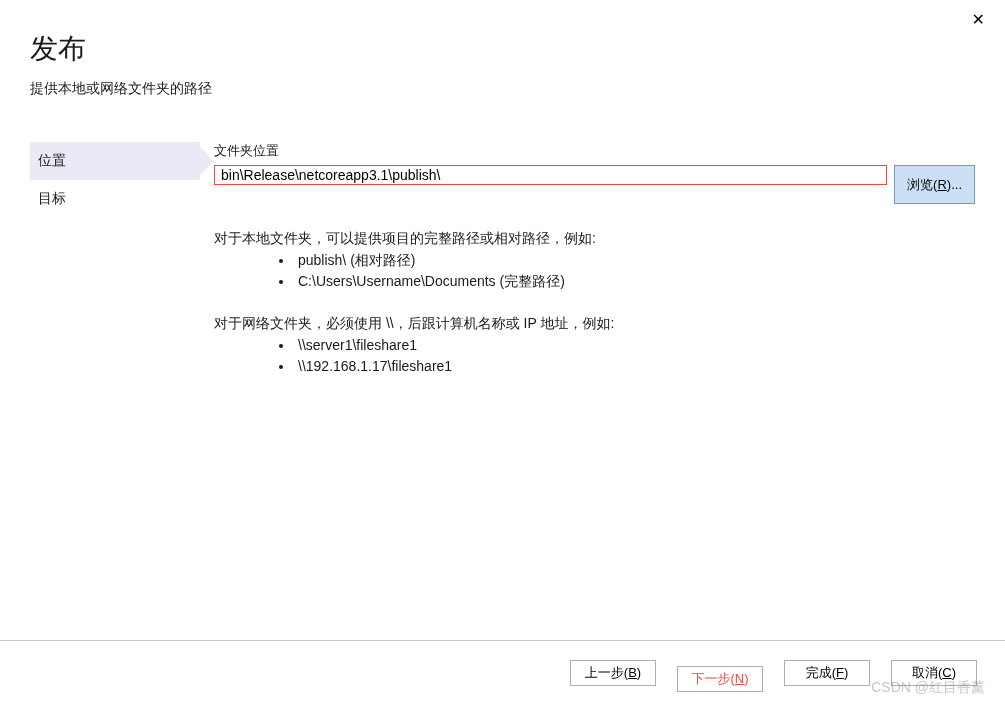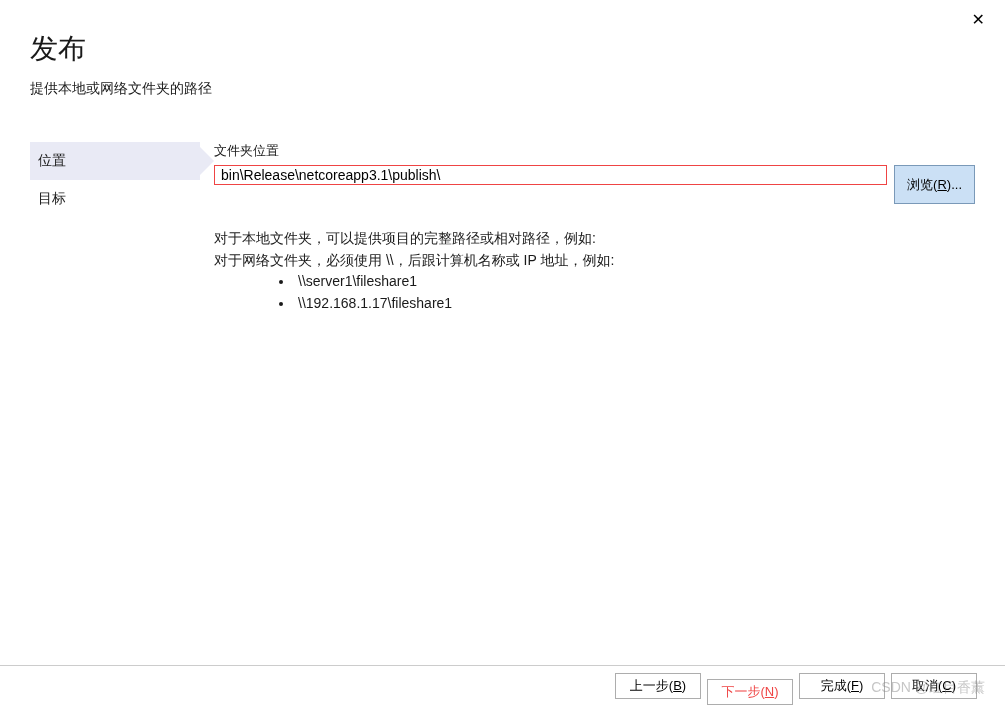--- a/index.html
+++ b/index.html
@@ -100,27 +100,27 @@
       list-style: disc;
       padding-left: 80px;
       margin-bottom: 20px;
     }
     .help-list li { padding-left: 4px; }
     .footer {
       position: absolute;
       bottom: 0;
       left: 0;
       right: 0;
-      height: 40px;
+      height: 65px;
       border-top: 1px solid #ccc;
       display: flex;
       justify-content: flex-end;
       align-items: center;
       padding-right: 28px;
-      gap: 6px;
+      gap: 21px;
     }
     .footer-btn {
       height: 26px;
       min-width: 86px;
       padding: 0 10px;
       font-size: 13px;
       border: 1px solid #adadad;
       background: #fff;
       cursor: pointer;
       font-family: inherit;
@@ -160,20 +160,24 @@
     <div class="field-label">文件夹位置</div>
     <div class="input-row">
       <input class="text-input" type="text" value="bin\Release\netcoreapp3.1\publish\" style="">
       <button class="browse-btn">
         <span>浏览(</span><span class="underline">R</span><span>)...</span>
       </button>
     </div>
 
     <div class="help-section">
       <div class="help-para">对于本地文件夹，可以提供项目的完整路径或相对路径，例如:</div>
+      <ul class="help-list">
+        <li>publish\ (相对路径)</li>
+        <li>C:\Users\Username\Documents (完整路径)</li>
+      </ul>
       <div class="help-para">对于网络文件夹，必须使用 \\，后跟计算机名称或 IP 地址，例如:</div>
       <ul class="help-list">
         <li>\\server1\fileshare1</li>
         <li>\\192.168.1.17\fileshare1</li>
       </ul>
     </div>
   </div>
 </div>
 
 <div class="footer">

